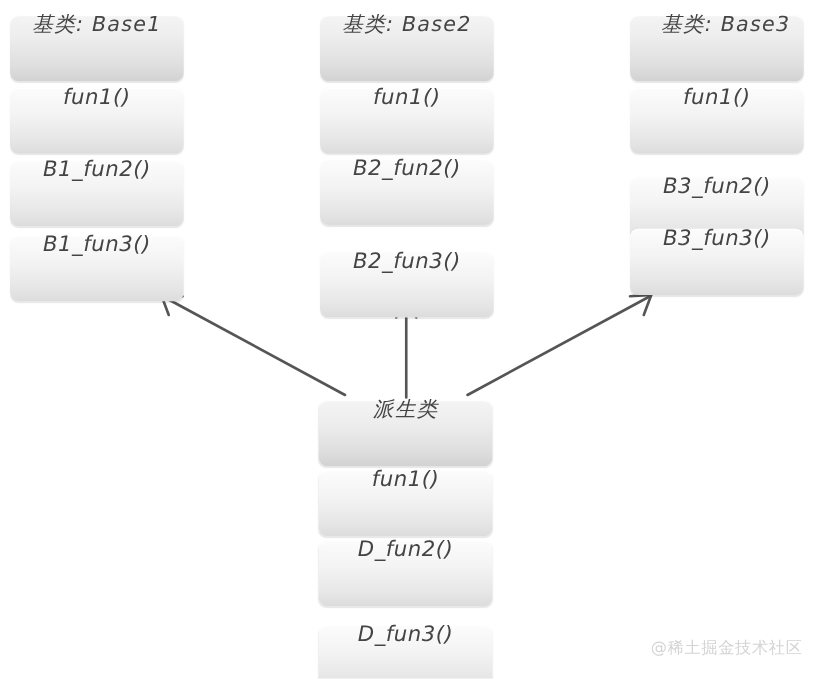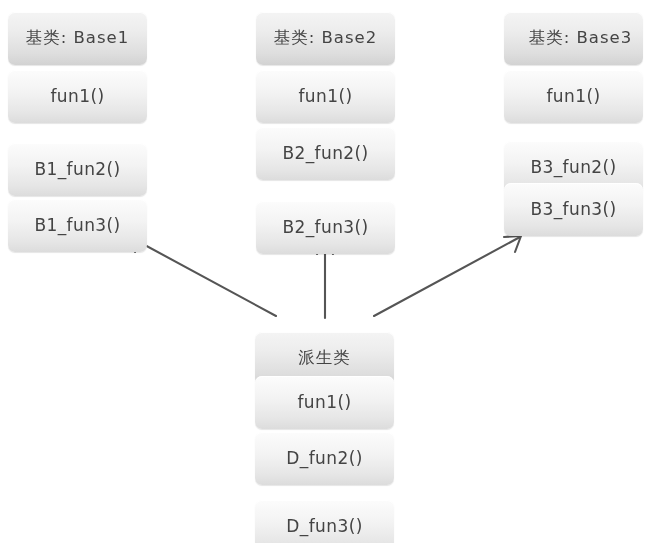--- a/index.html
+++ b/index.html
@@ -30,24 +30,24 @@
     width: 139px;
   }
   .node-box {
     position: absolute;
     left: 0;
     width: 139px;
     height: 53px;
     border-radius: 7px;
     box-sizing: border-box;
     display: flex;
-    align-items: center;
     justify-content: center;
     background: linear-gradient(to bottom, #fcfcfc 0%, #f3f3f3 42%, #e6e6e6 80%, #dcdcdc 100%);
     box-shadow: 0 1px 1px rgba(0,0,0,0.10), inset 0 1px 0 rgba(255,255,255,0.9);
+    font-style: italic;
   }
   .node-box.header {
     background: linear-gradient(to bottom, #f4f4f4 0%, #ededed 35%, #dedede 78%, #d2d2d2 100%);
   }
   .node-label {
     font-size: 17px;
     color: #444444;
     letter-spacing: 0.4px;
     white-space: nowrap;
     line-height: 1;
@@ -91,24 +91,24 @@
     </g>
   </svg>
 
   <div class="col" style="left:8px; top:12px;">
     <div class="node-box header" style="top:0px;">
       <span class="node-label cjk">基类: Base1</span>
     </div>
     <div class="node-box" style="top:58px;">
       <span class="node-label">fun1()</span>
     </div>
-    <div class="node-box" style="top:131px;">
+    <div class="node-box" style="top:116px;">
       <span class="node-label">B1_fun2()</span>
     </div>
-    <div class="node-box" style="top:187px;">
+    <div class="node-box" style="top:176px;">
       <span class="node-label">B1_fun3()</span>
     </div>
   </div>
 
   <div class="col" style="left:256px; top:12px;">
     <div class="node-box header" style="top:0px;">
       <span class="node-label cjk">基类: Base2</span>
     </div>
     <div class="node-box" style="top:58px;">
       <span class="node-label">fun1()</span>
@@ -130,28 +130,29 @@
     </div>
     <div class="node-box" style="top:129px;">
       <span class="node-label">B3_fun2()</span>
     </div>
     <div class="node-box" style="top:171px;">
       <span class="node-label">B3_fun3()</span>
     </div>
   </div>
 
   <div class="col" style="left:255px; top:320px;">
-    <div class="node-box header" style="top:12px;">
+    <div class="node-box header" style="top:0px;">
       <span class="node-label cjk">派生类</span>
     </div>
     <div class="node-box" style="top:56px;">
       <span class="node-label">fun1()</span>
     </div>
     <div class="node-box" style="top:112px;">
       <span class="node-label">D_fun2()</span>
     </div>
     <div class="node-box" style="top:180px;">
       <span class="node-label">D_fun3()</span>
     </div>
   </div>
 
+  <div class="watermark">@稀土掘金技术社区</div>
 
 </div>
 
 </body></html>

